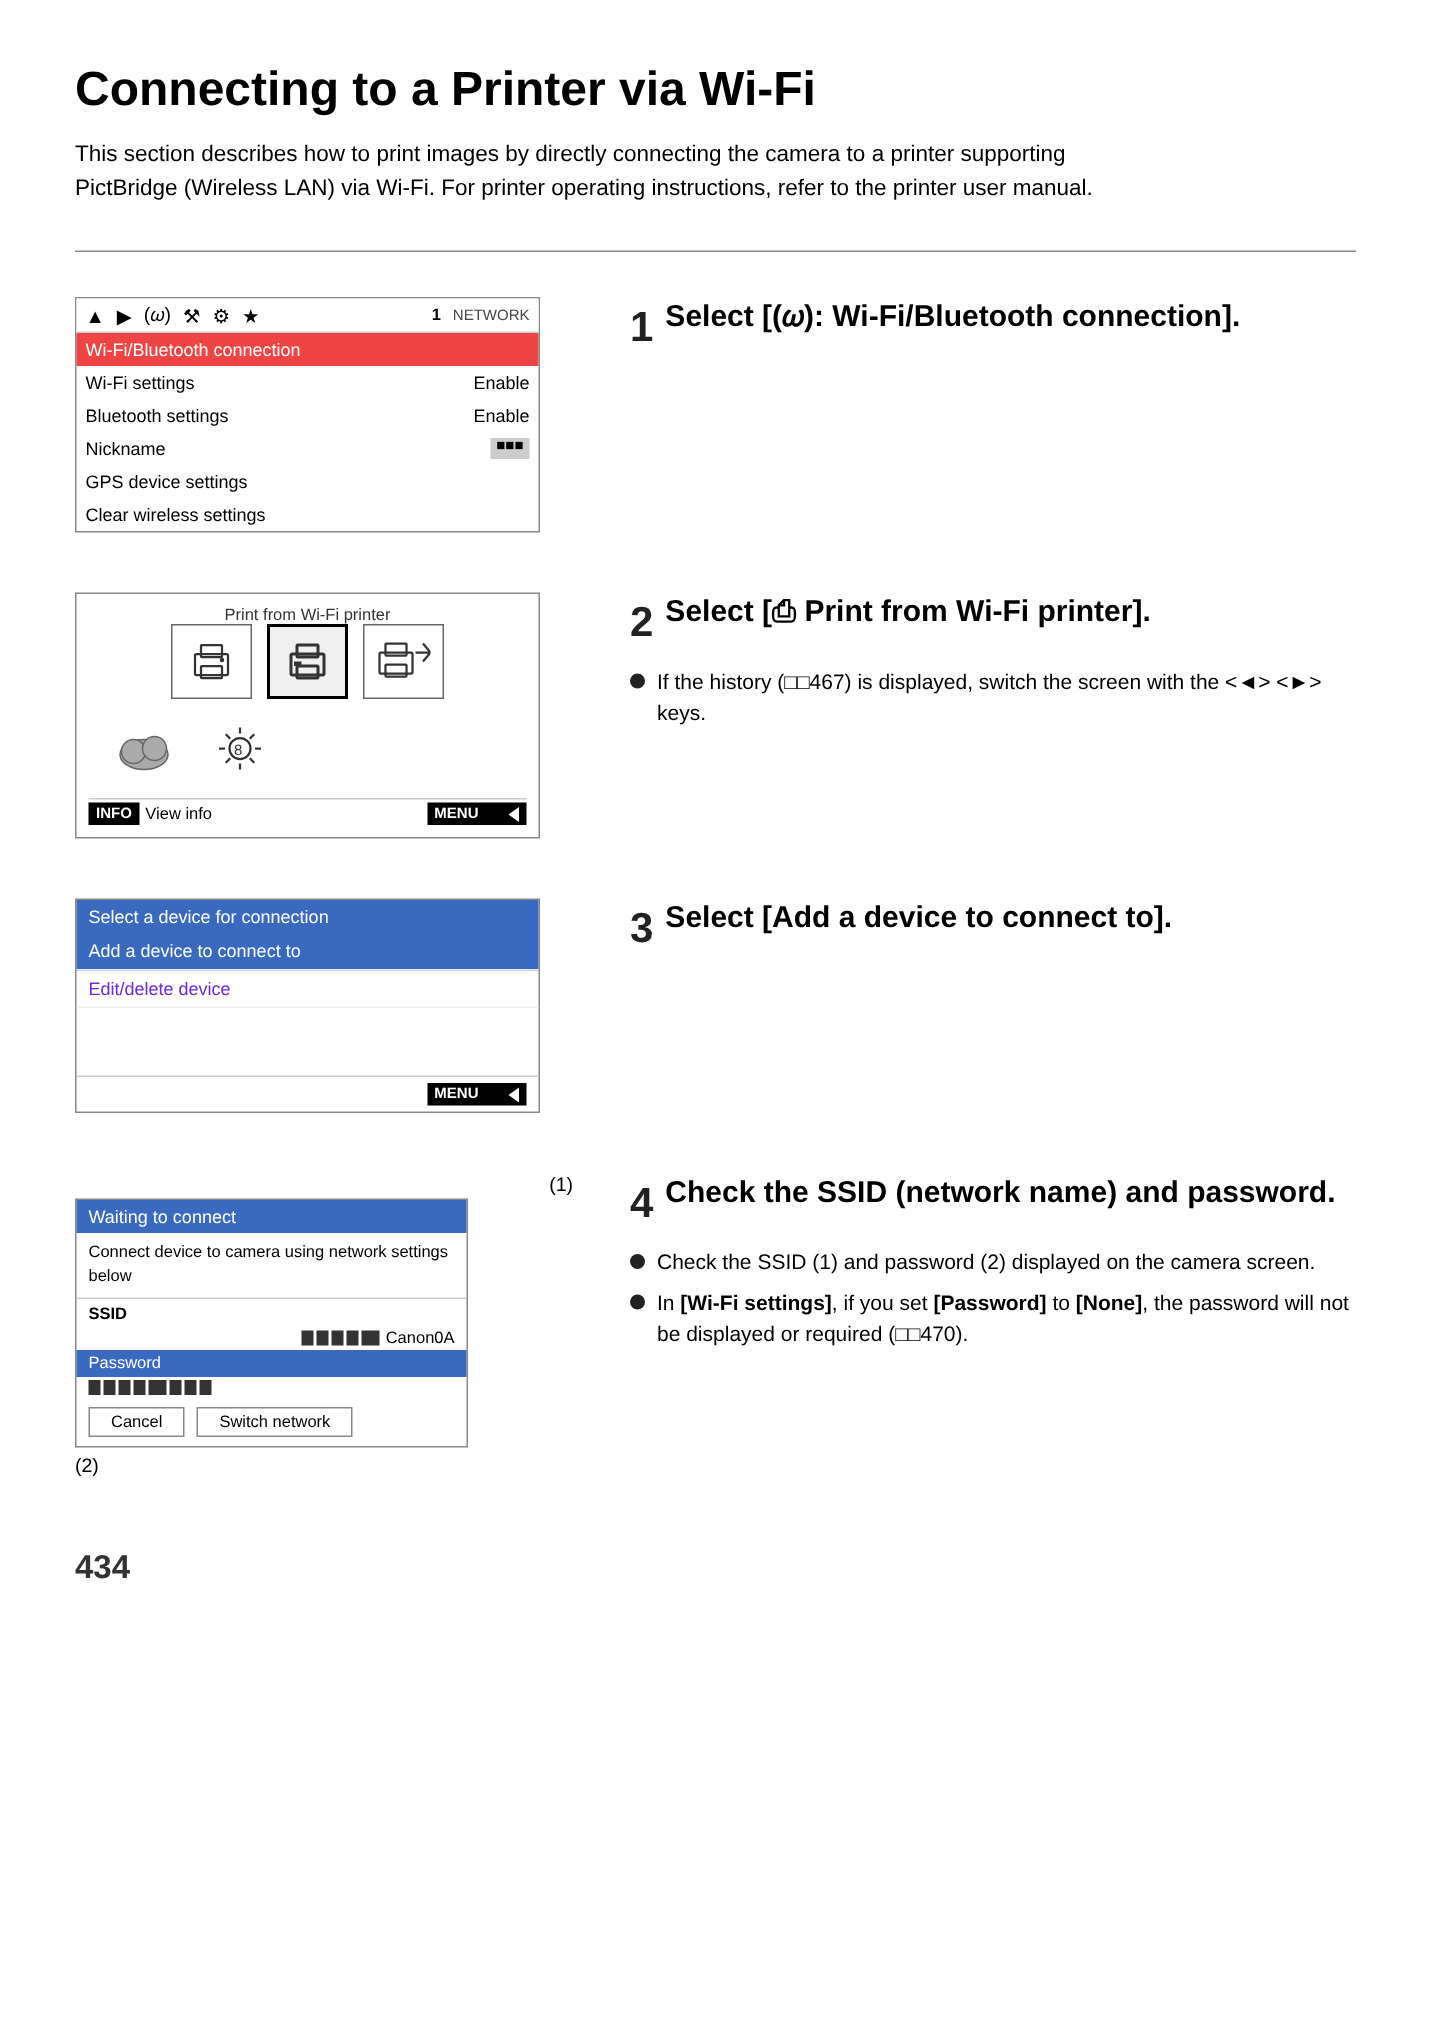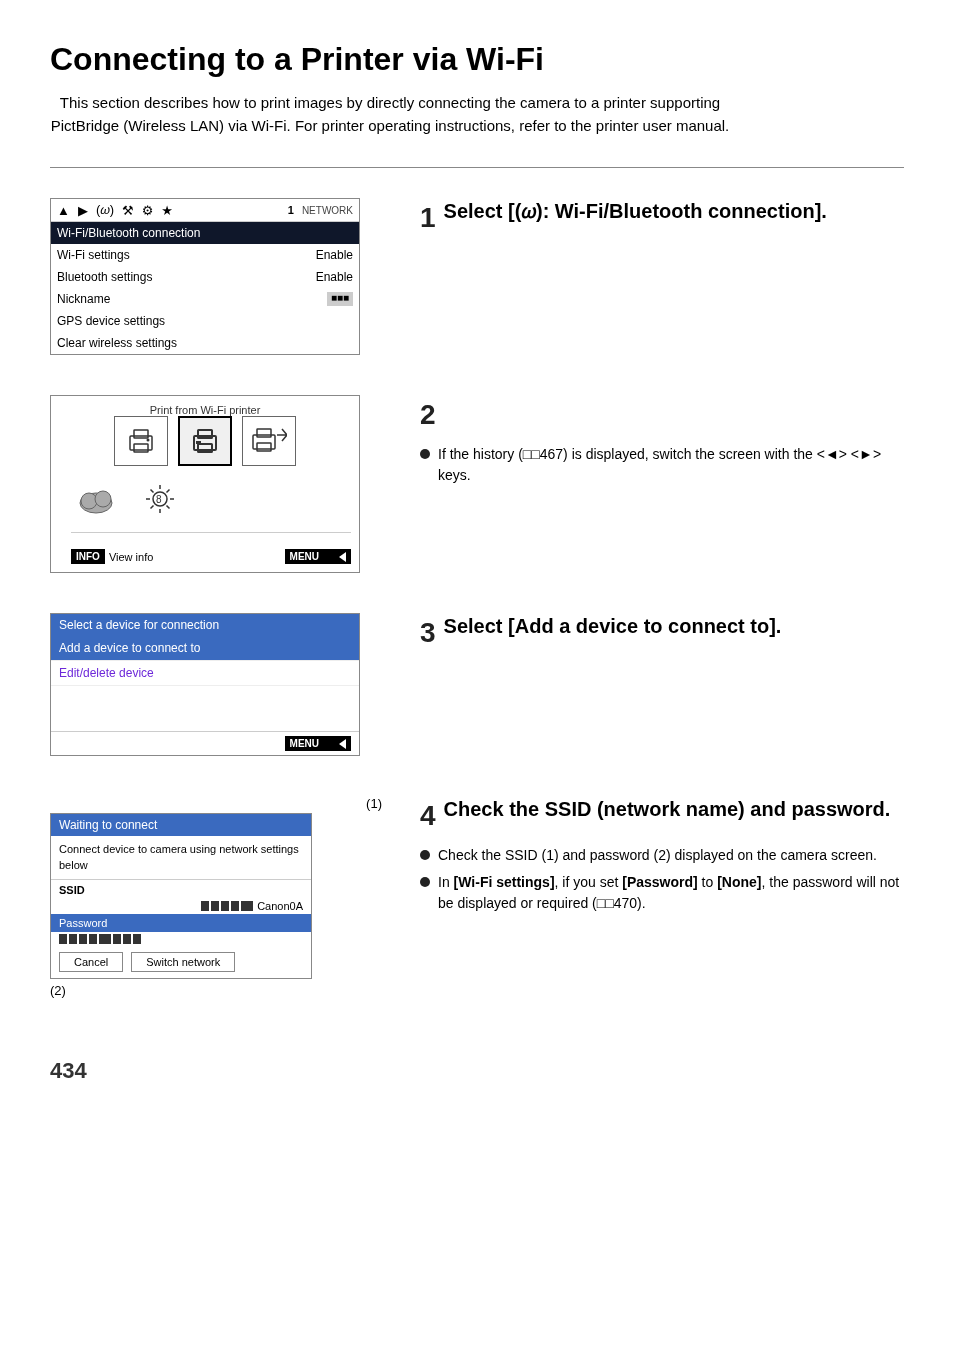--- a/index.html
+++ b/index.html
@@ -15,21 +15,20 @@
       font-size: 32px;
       font-weight: 900;
       margin-bottom: 14px;
       line-height: 1.2;
     }
     .intro-text {
       font-size: 15px;
       line-height: 1.5;
       margin-bottom: 30px;
       max-width: 680px;
-      text-align: center;
     }
     hr.section-divider {
       border: none;
       border-top: 1.5px solid #888;
       margin-bottom: 30px;
     }
     .steps-container {
       display: flex;
       flex-direction: column;
       gap: 40px;
@@ -111,21 +110,21 @@
       font-size: 10px;
       color: #444;
     }
     .screen1-menu-item {
       padding: 4px 6px;
       font-size: 12px;
       display: flex;
       justify-content: space-between;
     }
     .screen1-menu-item.highlighted {
-      background: #0f172a;
+      background: #ef4444;
       color: #fff;
     }
     .screen1-menu-item .val {
       color: inherit;
       text-align: right;
     }
 
     
     .screen2 {
       border: 1.5px solid #888;
@@ -163,22 +162,21 @@
       gap: 10px;
       justify-content: flex-start;
       margin-left: 10px;
       margin-bottom: 8px;
     }
     .screen2-bottom-bar {
       display: flex;
       justify-content: space-between;
       align-items: center;
       border-top: 1px solid #ccc;
-      padding-top: 16px;
-      margin-left: 12px;
+      padding-top: 2px;
     }
     .info-btn {
       background: #000;
       color: #fff;
       font-size: 10px;
       font-weight: bold;
       padding: 2px 5px;
       display: inline-block;
     }
     .menu-btn {
@@ -303,21 +301,21 @@
       border: 1.5px solid #888;
       padding: 3px 14px;
       font-size: 11px;
       background: #fff;
     }
     .screen4-btn.switch {
       border: 1.5px solid #888;
     }
 
     .page-footer {
-      margin-top: 60px;
+      margin-top: 48px;
       font-size: 22px;
       font-weight: bold;
       color: #333;
     }
 
     
     .wifi-icon {
       display: inline-block;
       font-size: 13px;
     }
@@ -440,20 +438,21 @@
           <div class="menu-btn">
             <span>MENU</span>
             <span class="menu-arrow"></span>
           </div>
         </div>
       </div>
     </div>
     <div class="step-right">
       <div class="step-title">
         <span class="step-number">2</span>
+        <strong>Select [⎙ Print from Wi-Fi printer].</strong>
       </div>
       <div class="step-body">
         <div class="bullet-item">
           <span class="bullet-dot"></span>
           <span>If the history (□□467) is displayed, switch the screen with the &lt;◄&gt; &lt;►&gt; keys.</span>
         </div>
       </div>
     </div>
   </div>
 

